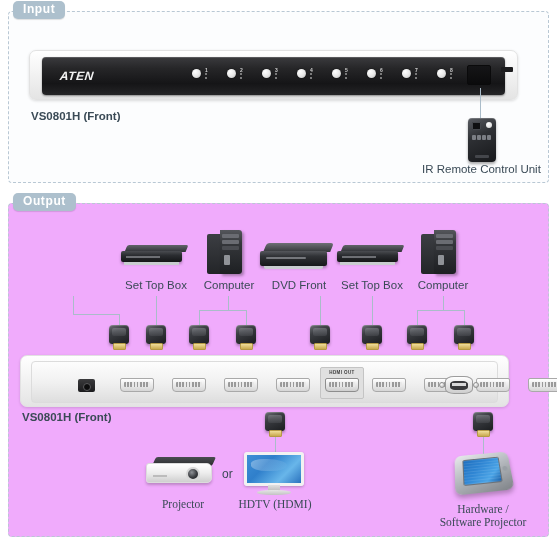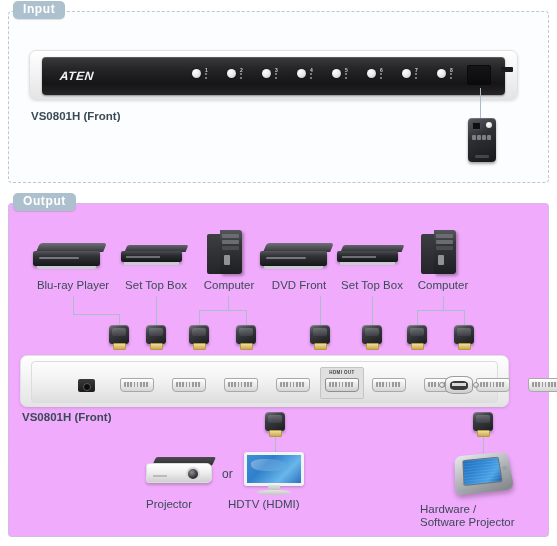--- a/index.html
+++ b/index.html
@@ -371,22 +371,22 @@
   .tablet .tscreen::after {
     content:""; position:absolute; left:0; top:0; right:0; bottom:0;
     background: repeating-linear-gradient(0deg, rgba(255,255,255,0.10) 0 1px, transparent 1px 3px);
   }
   .tablet .tbtn {
     position: absolute; right: 3px; top: 16px; width: 5px; height: 5px;
     border-radius: 50%; background: #9aa0a6;
   }
 
   .out-cap {
-    position: absolute; 
-    color: #3a4a56; font-size: 11.5px; line-height: 13px;
+    position: absolute; text-align: center;
+    color: #3a4a56; font-size: 11.5px; line-height: 13px; font-family: Liberation Serif, serif;
   }
 </style>
 </head>
 <body>
 
 <div class="page">
 
   <div class="section input">
     <div class="sect-badge">Input</div>
 
@@ -474,33 +474,26 @@
       <div class="r-screen"></div>
       <div class="r-led"></div>
       <div class="r-keys">
         <div class="r-key"></div>
           <div class="r-key"></div>
           <div class="r-key"></div>
           <div class="r-key"></div>
       </div>
       <div class="r-foot"></div>
     </div>
+    <div class="remote-label">IR Remote Control Unit</div>
   </div>
 
   <div class="section output">
     <div class="sect-badge">Output</div>
 
-    <div class="src" style="left:24px; top:33px; width:80px; height:56px;">
-      <div class="player">
-        <div class="top"></div>
-          <div class="body"></div>
-          <div class="feet"></div>
-      </div>
-      <div class="cap">Blu-ray Player</div>
-    </div>
 
     <div class="src" style="left:110px; top:33px; width:74px; height:56px;">
       <div class="stb">
         <div class="top"></div>
           <div class="body"></div>
           <div class="feet"></div>
       </div>
       <div class="cap">Set Top Box</div>
     </div>
 

